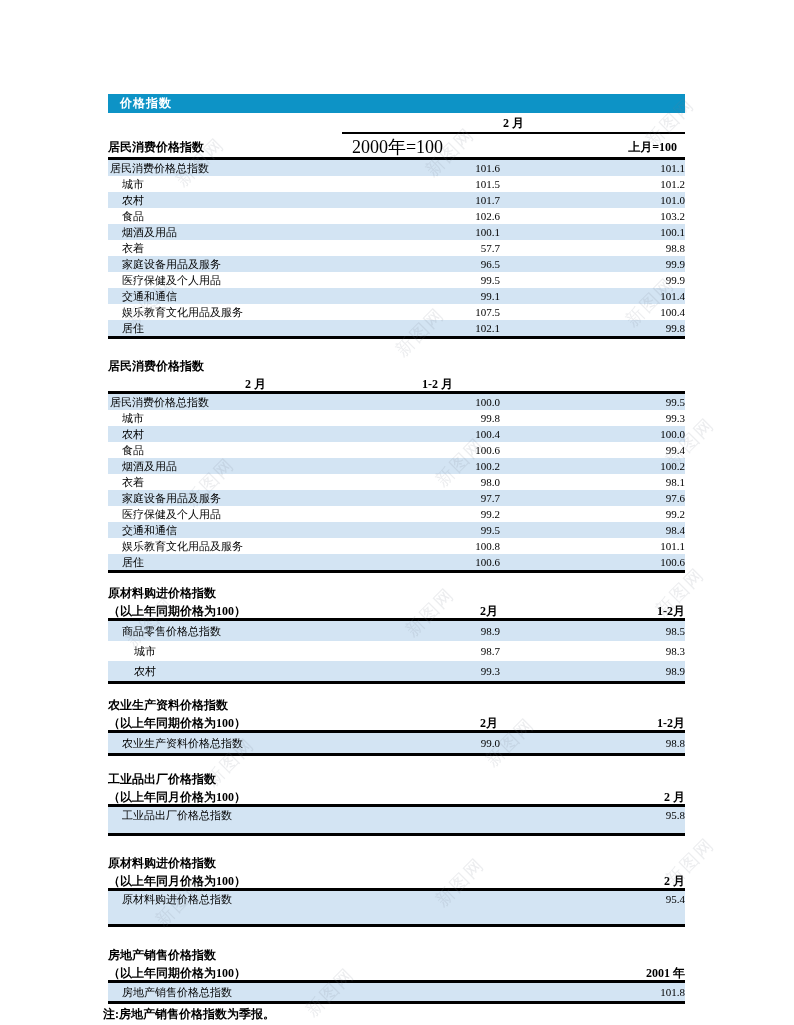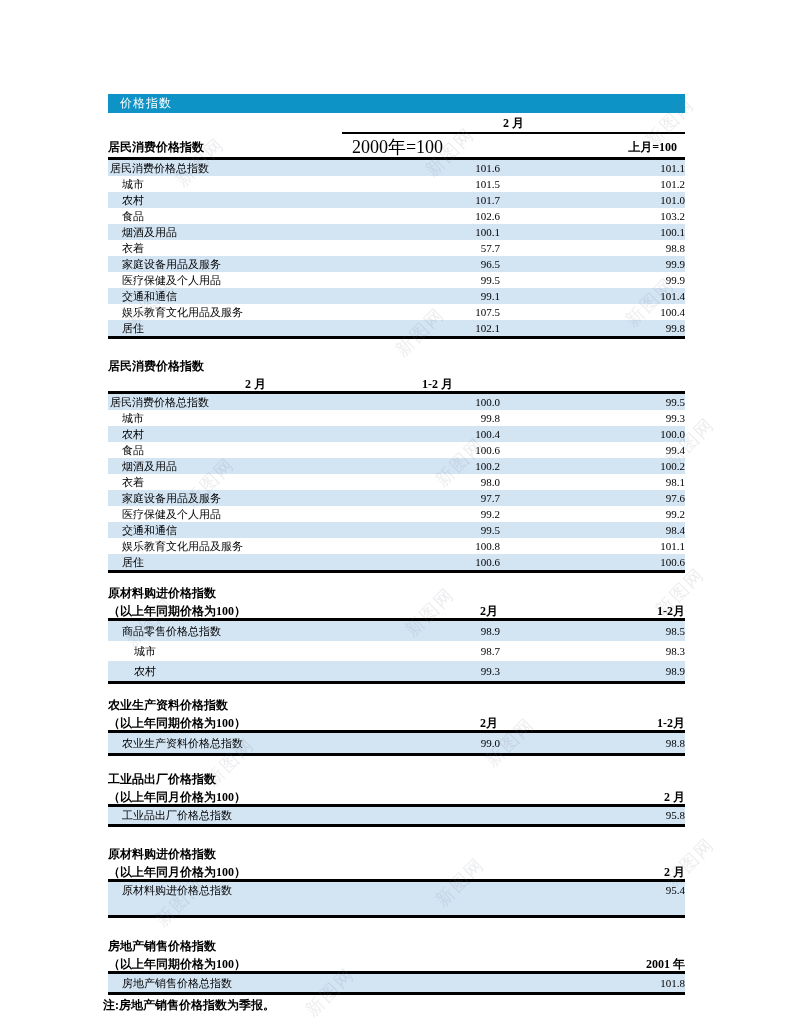--- a/index.html
+++ b/index.html
@@ -13,21 +13,21 @@
   body{
     width:794px;height:1025px;position:relative;overflow:hidden;
     font-family:"Liberation Serif","DejaVu Serif",serif;color:var(--ink);
   }
   .content{
     position:absolute;left:108px;top:94px;width:577px;z-index:1;
   }
   
   .banner{
     background:var(--accent);color:#fff;height:19px;line-height:19px;
-    font-size:12px;font-weight:normal;padding-left:12px;letter-spacing:1px;
+    font-size:12px;font-weight:bold;padding-left:12px;letter-spacing:1px;
   }
   
   .t1-span{position:relative;height:20px;margin-top:1px;}
   .t1-span-label{
     position:absolute;left:234px;width:343px;text-align:center;bottom:2px;
     font-weight:bold;font-size:12px;
   }
   .t1-span-line{position:absolute;left:234px;right:0;bottom:0;height:2px;background:var(--ink);}
   .t1-head{display:flex;height:26px;line-height:26px;border-bottom:3px solid var(--ink);}
   .t1-head-label{flex:1;font-weight:bold;font-size:12px;}
@@ -248,21 +248,21 @@
   </section>
 
   <section id="tbl-t5">
     <div class="tbl-title">工业品出厂价格指数</div>
     <div class="tbl-sub">
       <span class="sub-label">（以上年同月价格为100）</span>
       <span class="sub-col1"></span>
       <span class="sub-col2">2 月</span>
     </div>
     <div class="rows">
-        <div class="row shade" style="line-height: 17px; height: 17px;">
+        <div class="row shade" style="line-height: 17px; height: 26px;">
           <span class="lbl" style="padding-left: 14px;">工业品出厂价格总指数</span>
           <span class="v1"></span>
           <span class="v2">95.8</span>
         </div>
       </div>
   </section>
 
   <section id="tbl-t6">
     <div class="tbl-title">原材料购进价格指数</div>
     <div class="tbl-sub">

